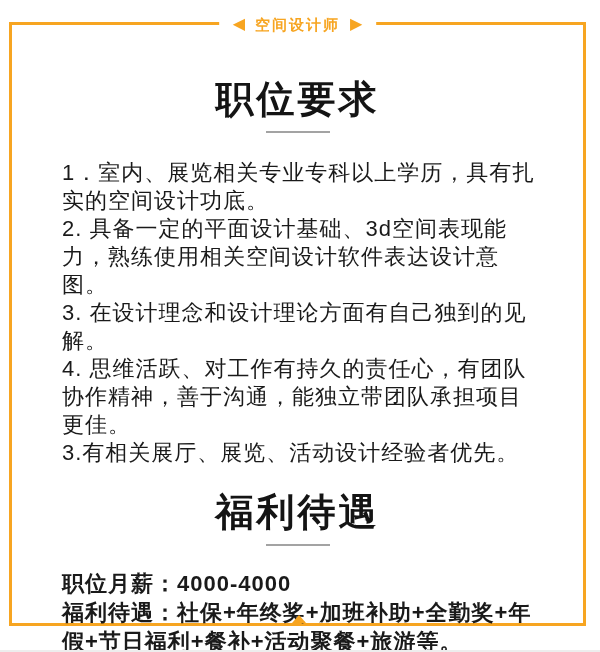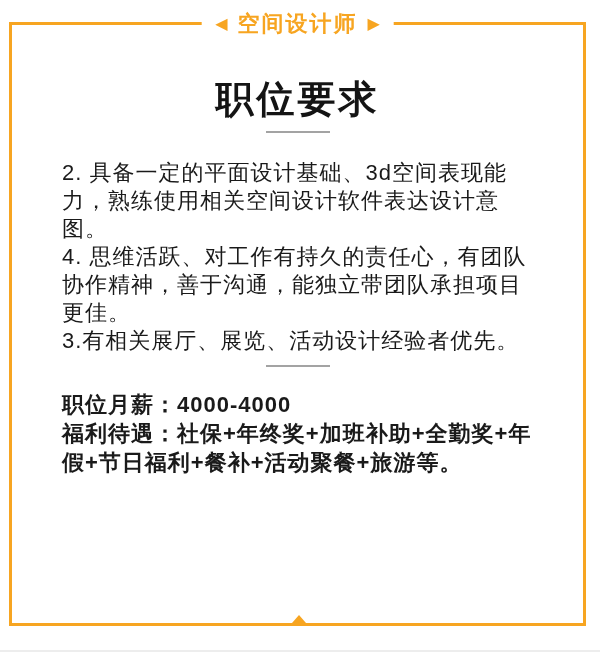--- a/index.html
+++ b/index.html
@@ -41,21 +41,21 @@
     gap: 10px;
     white-space: nowrap;
   }
   .badge .arrow {
     color: var(--accent);
     font-size: 16px;
     line-height: 1;
   }
   .badge .label {
     color: var(--accent);
-    font-size: 22px;
+    font-size: 15px;
     font-weight: 700;
     letter-spacing: 2px;
     line-height: 1;
   }
 
   .section-title {
     margin: 2px;
     text-align: center;
     font-size: 38px;
     font-weight: 800;
@@ -120,25 +120,28 @@
     <div class="badge">
       <span class="arrow">◀</span>
       <span class="label">空间设计师</span>
       <span class="arrow">▶</span>
     </div>
 
     <h1 class="section-title title-requirements">职位要求</h1>
     <div class="rule"></div>
 
     <div class="requirements">
+      <p>1．室内、展览相关专业专科以上学历，具有扎实的空间设计功底。</p>
       <p>2. 具备一定的平面设计基础、3d空间表现能力，熟练使用相关空间设计软件表达设计意图。</p>
+      <p>3. 在设计理念和设计理论方面有自己独到的见解。</p>
       <p>4. 思维活跃、对工作有持久的责任心，有团队协作精神，善于沟通，能独立带团队承担项目更佳。</p>
       <p>3.有相关展厅、展览、活动设计经验者优先。</p>
     </div>
 
+    <h1 class="section-title title-benefits">福利待遇</h1>
     <div class="rule"></div>
 
     <div class="benefits">
       <p>职位月薪：4000-4000</p>
       <p>福利待遇：社保+年终奖+加班补助+全勤奖+年假+节日福利+餐补+活动聚餐+旅游等。</p>
     </div>
 
     <div class="bottom-triangle"></div>
   </div>
 

